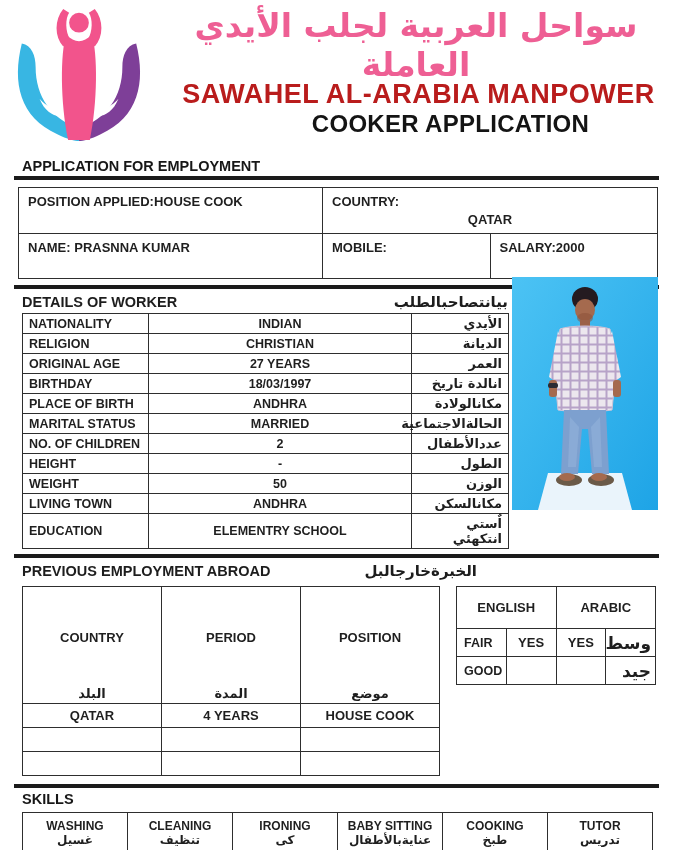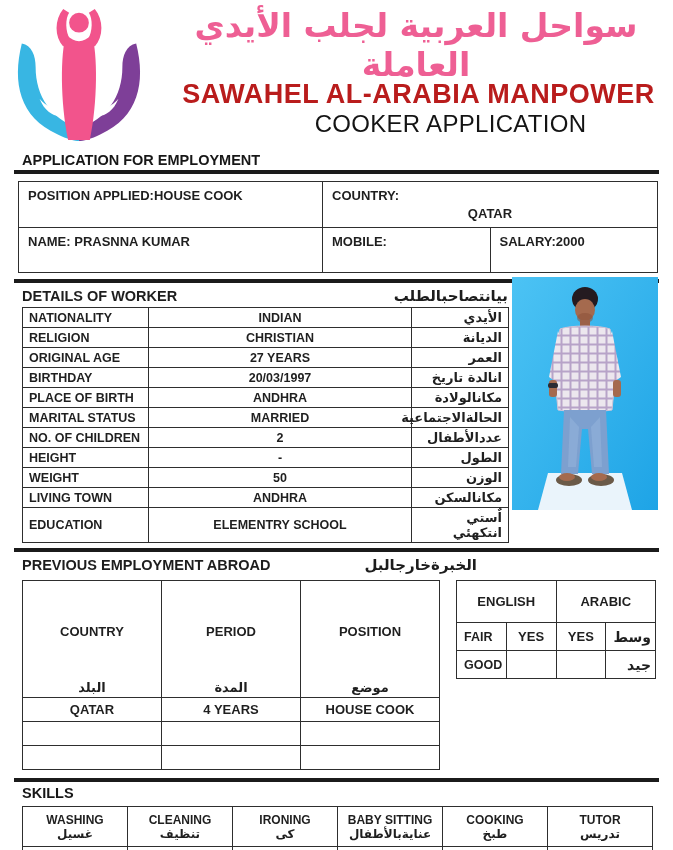--- a/index.html
+++ b/index.html
@@ -16,25 +16,25 @@
   .arabic-title {
     position:absolute; right:12px; top:6px; width:490px; text-align:center;
     font-size:33px; font-weight:bold; color:#ee5f94;
   }
   .company {
     position:absolute; left:170px; top:79px; width:497px; text-align:center;
     font-size:27px; font-weight:bold; color:#b91c1c; letter-spacing:.5px; white-space:nowrap;
   }
   .doc-title {
     position:absolute; left:232px; top:110px; width:437px; text-align:center;
-    font-size:24px; font-weight:normal; color:#141414; letter-spacing:.3px;
+    font-size:24px; font-weight:bold; color:#141414; letter-spacing:.3px;
   }
 
   
-  .sec-head { margin:6px 0 0 22px; font-size:14.5px; font-weight:bold; color:#171717; }
+  .sec-head { margin:12px 0 0 22px; font-size:14.5px; font-weight:bold; color:#171717; }
   .rule { border-top:4px solid #1b1b1b; margin:2px 14px 0 14px; }
   table { border-collapse:collapse; table-layout:fixed; }
   td, th { border:1.5px solid #2e2e2e; font-size:13px; font-weight:bold; color:#1f1f1f; }
 
   
   .app-table { margin:7px 0 0 18px; width:640px;border-radius:31px; }
   .app-table td { vertical-align:top; padding:6px 9px; }
   .app-table .r1 td { height:44px; }
   .app-table .r2 td { height:45px; }
   .app-table .c1 { width:304px; }
@@ -62,21 +62,21 @@
   .pe-table { width:418px; }
   .pe-table th { height:50px; text-align:center; vertical-align:middle; padding:2px; }
   .pe-table th .sub { font-size:13px; font-weight:bold;margin-top:41px; }
   .pe-table td { height:24px; text-align:center; padding:2px; }
   .lang-table { width:200px; }
   .lang-table th { height:42px; text-align:center; vertical-align:middle; }
   .lang-table td { height:28px; text-align:center; padding:1px 4px; }
   .lang-table .lvl { width:62px; text-align:left; padding-left:7px; font-size:12.5px; }
   .lang-table .y1 { width:36px; }
   .lang-table .y2 { width:50px; }
-  .lang-table .lar { width:52px; text-align:right; font-size:14px;margin-left:14px; }
+  .lang-table .lar { width:52px; text-align:right; font-size:17px;margin-left:14px; }
 
   
   .sk-table { margin:5px 0 0 22px; width:631px; }
   .sk-table th { height:40px; text-align:center; vertical-align:middle; padding:2px; }
   .sk-table th .sub { font-size:12px; font-weight:bold; }
   .sk-table td { height:46px; text-align:center; }
 
   
   .agent { margin:7px 61px 0 0; text-align:right; font-size:27px; font-weight:bold;
            color:#111; letter-spacing:.5px; }
@@ -143,21 +143,21 @@
             <td class="val">CHRISTIAN</td>
             <td class="arc ar">الديانة</td>
           </tr>
       <tr>
             <td class="lbl">ORIGINAL AGE</td>
             <td class="val">27 YEARS</td>
             <td class="arc ar">العمر</td>
           </tr>
       <tr>
             <td class="lbl">BIRTHDAY</td>
-            <td class="val">20/03/1997</td>
+            <td class="val">18/03/1997</td>
             <td class="arc ar">انالدة تاريخ</td>
           </tr>
       <tr>
             <td class="lbl">PLACE OF BIRTH</td>
             <td class="val">ANDHRA</td>
             <td class="arc ar">مكانالولادة</td>
           </tr>
       <tr>
             <td class="lbl">MARITAL STATUS</td>
             <td class="val">MARRIED</td>

